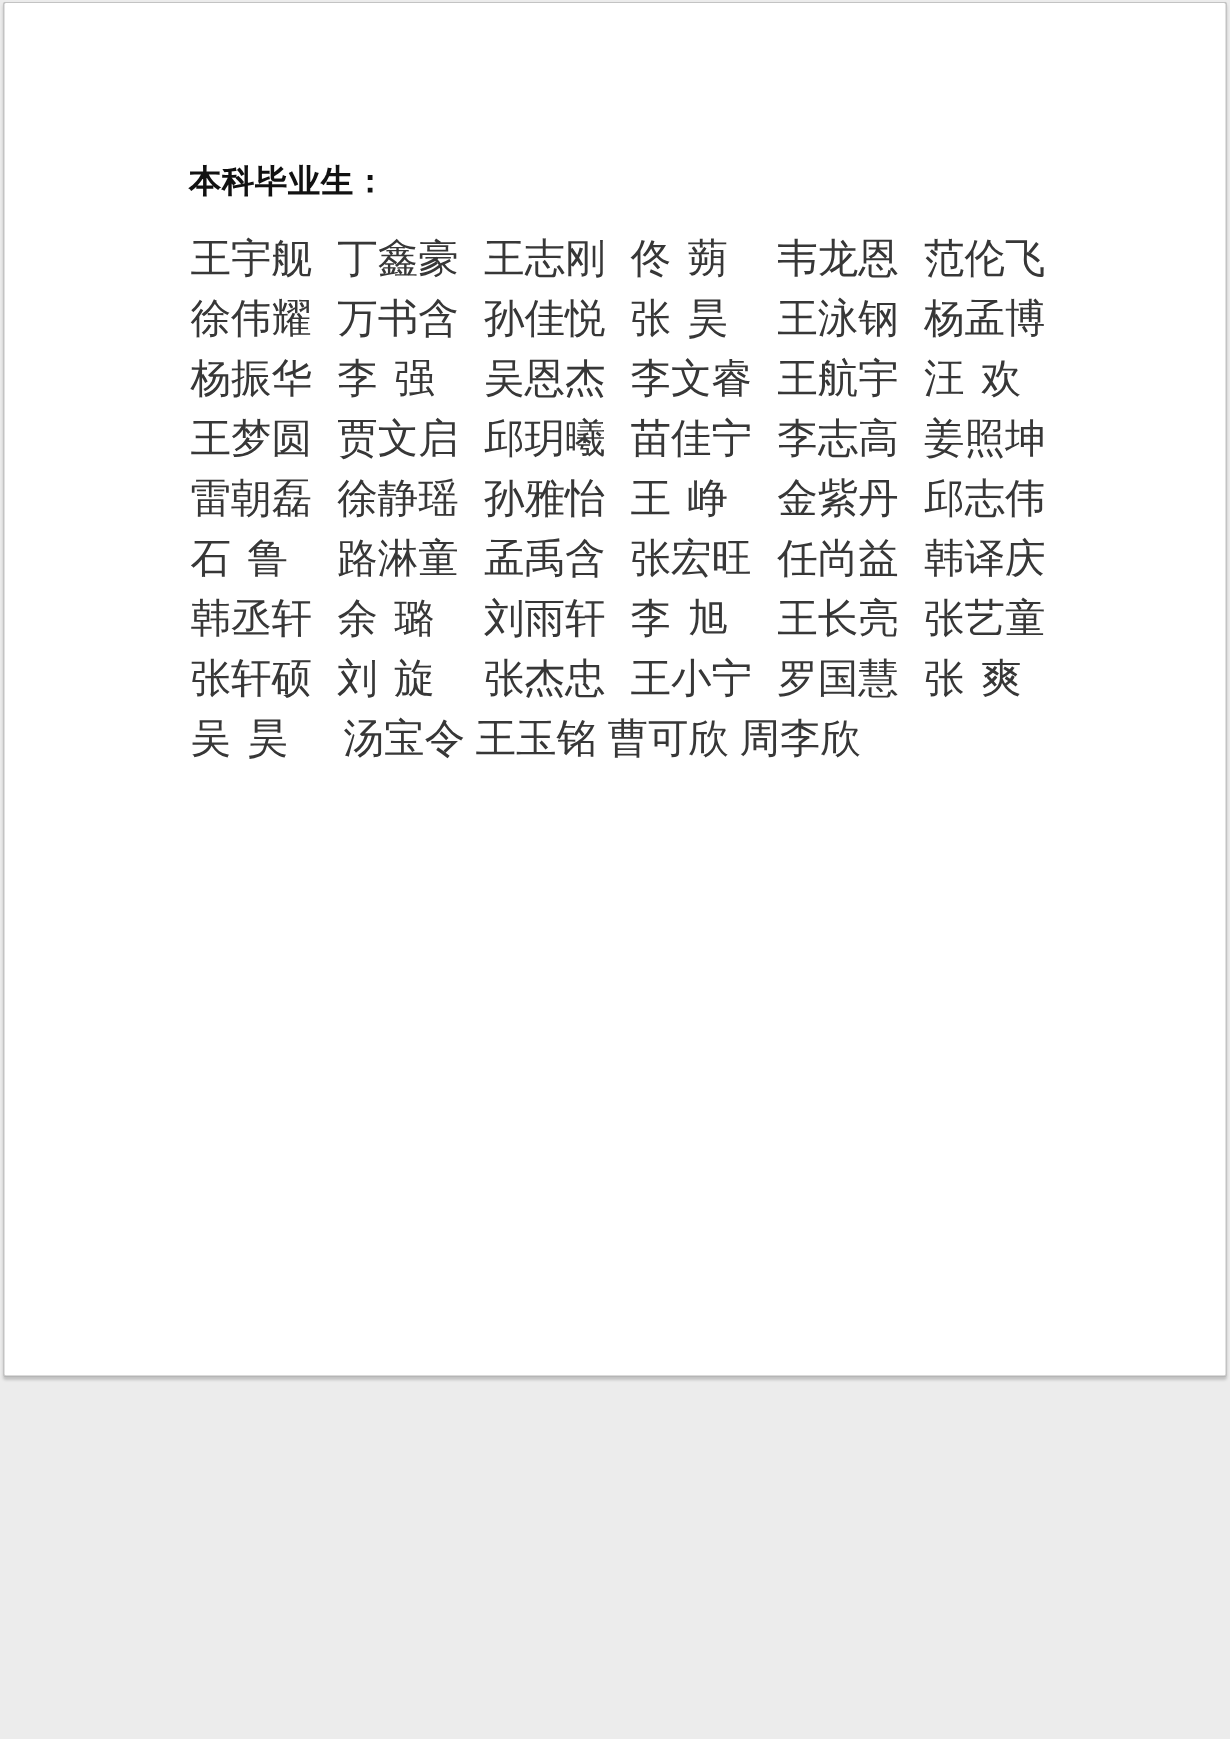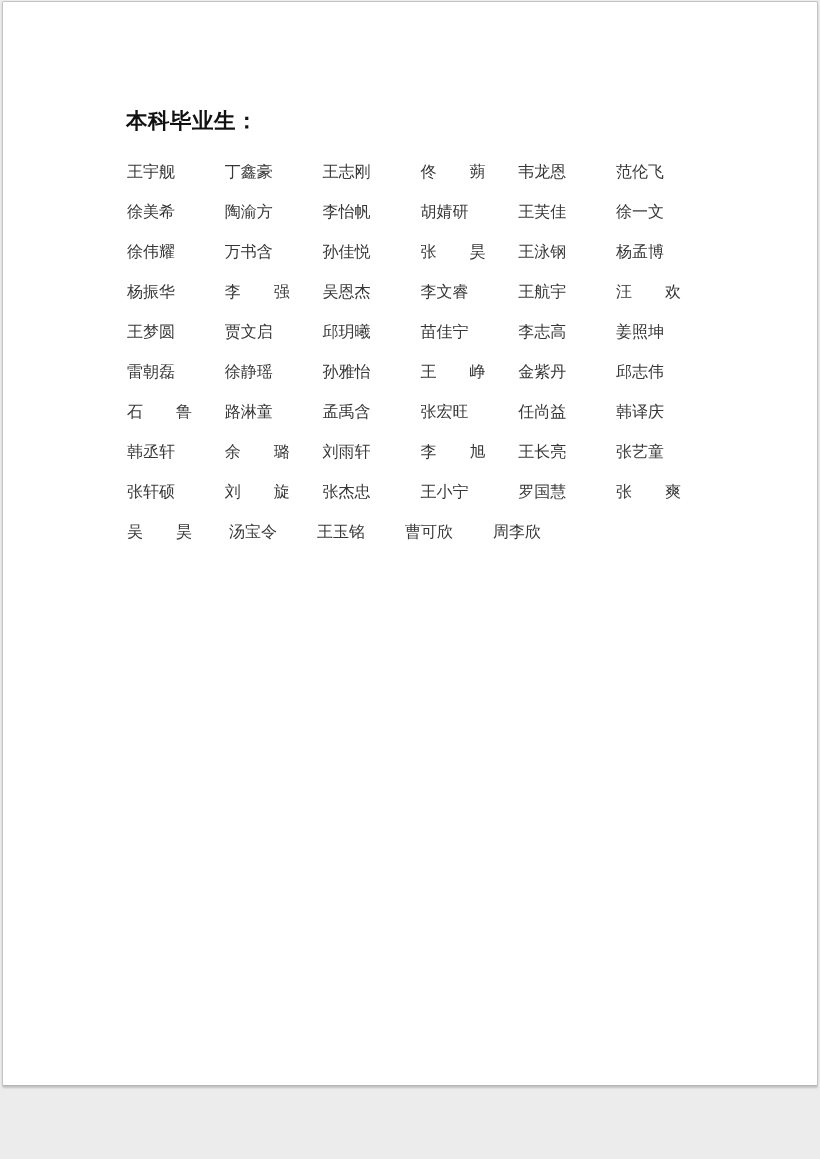--- a/index.html
+++ b/index.html
@@ -5,21 +5,21 @@
   * { margin: 0; padding: 0; box-sizing: border-box; }
   html, body {
     width: 820px; height: 1159px;
     background: #ececec;
     font-family: "Liberation Serif", "DejaVu Serif", serif;
     overflow: hidden;
   }
   .page {
     position: absolute;
     left: 2px; top: 1px;
-    width: 816px; height: 1085px;
+    width: 816px; height: 917px;
     background: #ffffff;
     border: 1px solid #c3c3c3;
     border-bottom-color: #b5b5b5;
     border-radius: 2px;
     box-shadow: 0 2px 2px rgba(0,0,0,0.18);
   }
   .heading {
     position: absolute;
     left: 123px; top: 106px;
     font-family: "Liberation Sans", "DejaVu Sans", sans-serif;
@@ -27,21 +27,21 @@
     font-size: 21.5px;
     line-height: 27px;
     color: #111111;
     letter-spacing: 0.5px;
     white-space: nowrap;
   }
   .names {
     position: absolute;
     left: 124px; top: 150px;
     color: #373737;
-    font-size: 16px;
+    font-size: 27px;
   }
   .row {
     height: 40px;
     display: flex;
     align-items: center;
     gap: 32.8px;
   }
   .row.last {
     gap: 23px;
   }
@@ -77,40 +77,20 @@
         </span>
         <span class="name-cell">
           <span>韦龙恩</span>
         </span>
         <span class="name-cell">
           <span>范伦飞</span>
         </span>
       </div>
       <div class="row">
         <span class="name-cell">
-          <span>徐美希</span>
-        </span>
-        <span class="name-cell">
-          <span>陶渝方</span>
-        </span>
-        <span class="name-cell">
-          <span>李怡帆</span>
-        </span>
-        <span class="name-cell">
-          <span>胡婧研</span>
-        </span>
-        <span class="name-cell">
-          <span>王芙佳</span>
-        </span>
-        <span class="name-cell">
-          <span>徐一文</span>
-        </span>
-      </div>
-      <div class="row">
-        <span class="name-cell">
           <span>徐伟耀</span>
         </span>
         <span class="name-cell">
           <span>万书含</span>
         </span>
         <span class="name-cell">
           <span>孙佳悦</span>
         </span>
         <span class="name-cell">
           <span>张</span>

